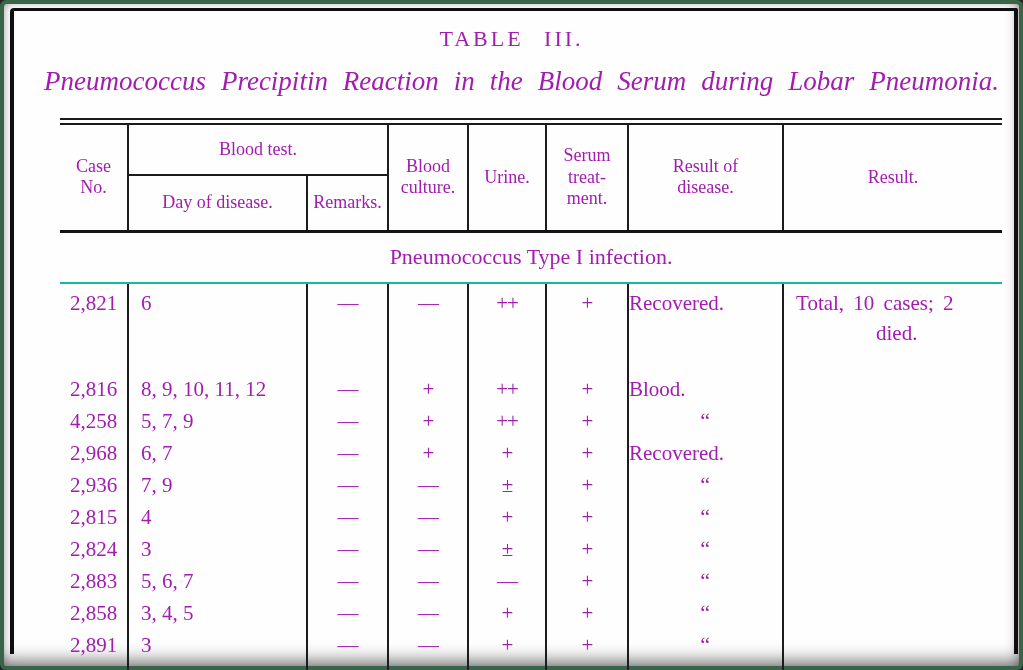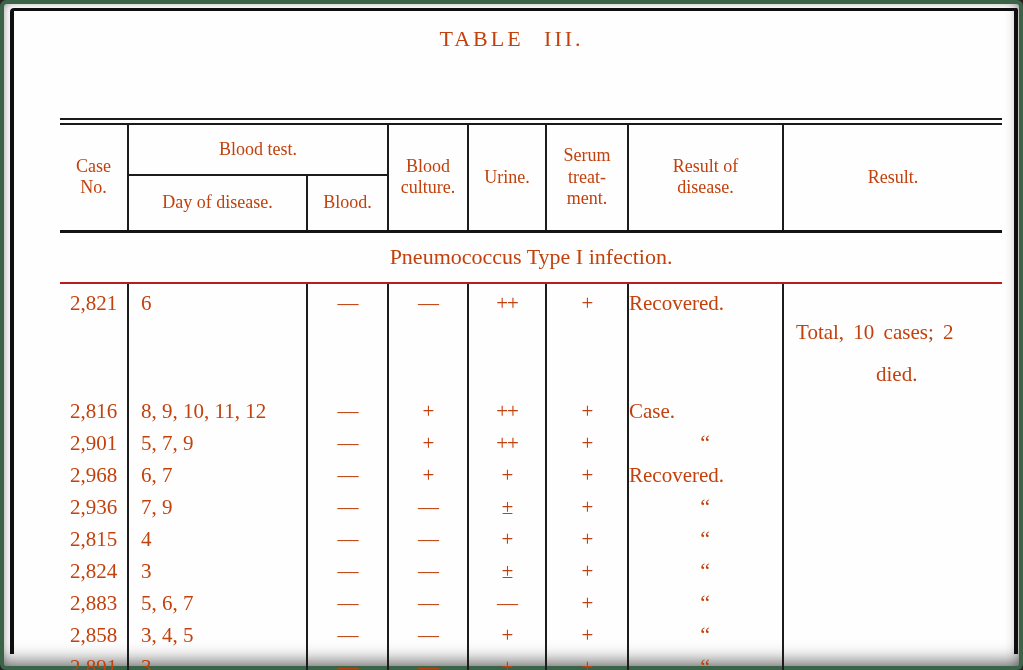--- a/index.html
+++ b/index.html
@@ -20,46 +20,60 @@
             transform-origin:left center;}
   .subtitle-inner{display:flex;justify-content:space-between;width:100%;}
   .table-wrap{position:absolute;left:56px;top:114px;width:942px;}
   .double-rule{height:3px;border-top:2px solid #1a1a1a;border-bottom:2px solid #1a1a1a;margin-bottom:0;}
   table{border-collapse:collapse;table-layout:fixed;width:942px;font-size:21px;}
   th{font-weight:normal;font-size:18px;white-space:pre-line;text-align:center;vertical-align:middle;line-height:1.18;padding:0 2px;}
   thead tr.h1{height:50px;}
   thead tr.h2{height:56px;}
   .br{border-right:2px solid #1c1c1c;}
   .group{border-bottom:2px solid #1c1c1c;}
-  tr.section-row td{border-top:3px solid #141414;border-bottom:2px solid #b91c1c;
+  tr.section-row td{border-top:3px solid #141414;border-bottom:2px solid #14b8a6;
                     height:47px;text-align:center;font-size:22px;vertical-align:middle;}
   tbody td{vertical-align:middle;line-height:30px;}
   tr.data-row{height:30px;}
   tr.first-data-row{height:90px;font-family:Liberation Serif, serif;}
   tr.first-data-row td{vertical-align:top;padding-top:4px;}
   tr.last-data-row{height:42px;margin-top:26px;}
   tr.last-data-row td{vertical-align:top;}
   tr.last-data-row td{border-bottom:2px solid #1a1a1a;}
   td.f-case_no{text-align:center;}
   td.f-day_of_disease{text-align:left;padding-left:12px;}
   td.f-result,td.f-blood_culture,td.f-urine,td.f-serum_treatment{text-align:center;letter-spacing:-1px;}
   td.f-result_of_disease{text-align:left;padding-left:0;}
   td.f-result_of_disease.ditto{text-align:center;padding-left:0;font-size:22px;}
   td.f-remarks{text-align:left;padding:0 6px 0 12px;word-spacing:4px;}
-  .hang{display:inline-block;padding-left:80px;text-indent:-80px;line-height:42px;margin-top:23px;}
+  .hang{display:inline-block;padding-left:80px;text-indent:-80px;line-height:30px;}
 </style>
 </head>
 <body>
 
-<div class="screen" style="background: rgb(59, 99, 72); color: #c2410c;">
+<div class="screen" style="background: rgb(59, 99, 72); color: #a21caf;">
   <div class="page" style="background: rgb(254, 254, 254);">
     <div class="frame"></div>
 
     <div class="title">TABLE  III.</div>
 
+    <div class="subtitle">
+      <span class="subtitle-inner" id="subtitle-words">
+          <span>Pneumococcus</span>
+          <span>Precipitin</span>
+          <span>Reaction</span>
+          <span>in</span>
+          <span>the</span>
+          <span>Blood</span>
+          <span>Serum</span>
+          <span>during</span>
+          <span>Lobar</span>
+          <span>Pneumonia.</span>
+        </span>
+    </div>
 
     <div class="table-wrap">
       <div class="double-rule"></div>
       <table>
         <colgroup>
           <col style="width:68px">
             <col style="width:179px">
             <col style="width:81px">
             <col style="width:80px">
           <col style="width:78px">
@@ -76,21 +90,21 @@
             <th rowspan="2" class="br">Urine.</th>
             <th rowspan="2" class="br">Serum
 treat-
 ment.</th>
             <th rowspan="2" class="br">Result of
 disease.</th>
             <th rowspan="2">Result.</th>
           </tr>
           <tr class="h2">
             <th class="br">Day of disease.</th>
-            <th class="br">Blood.</th>
+            <th class="br">Remarks.</th>
           </tr>
         </thead>
         <tbody id="rows">
           <tr class="section-row">
             <td colspan="8">Pneumococcus Type I infection.</td>
           </tr>
         <tr class="data-row first-data-row">
               <td class="f-case_no br">2,821</td>
               <td class="f-day_of_disease br">6</td>
               <td class="f-result br">—</td>
@@ -100,25 +114,25 @@
               <td class="f-result_of_disease br">Recovered.</td>
               <td class="f-remarks"><span class="hang">Total, 10 cases; 2 died.</span></td>
             </tr>
             <tr class="data-row">
               <td class="f-case_no br">2,816</td>
               <td class="f-day_of_disease br">8, 9, 10, 11, 12</td>
               <td class="f-result br">—</td>
               <td class="f-blood_culture br">+</td>
               <td class="f-urine br">++</td>
               <td class="f-serum_treatment br">+</td>
-              <td class="f-result_of_disease br">Case.</td>
-              <td class="f-remarks"></td>
-            </tr>
-            <tr class="data-row">
-              <td class="f-case_no br">2,901</td>
+              <td class="f-result_of_disease br">Blood.</td>
+              <td class="f-remarks"></td>
+            </tr>
+            <tr class="data-row">
+              <td class="f-case_no br">4,258</td>
               <td class="f-day_of_disease br">5, 7, 9</td>
               <td class="f-result br">—</td>
               <td class="f-blood_culture br">+</td>
               <td class="f-urine br">++</td>
               <td class="f-serum_treatment br">+</td>
               <td class="f-result_of_disease br ditto">“</td>
               <td class="f-remarks"></td>
             </tr>
             <tr class="data-row">
               <td class="f-case_no br">2,968</td>

